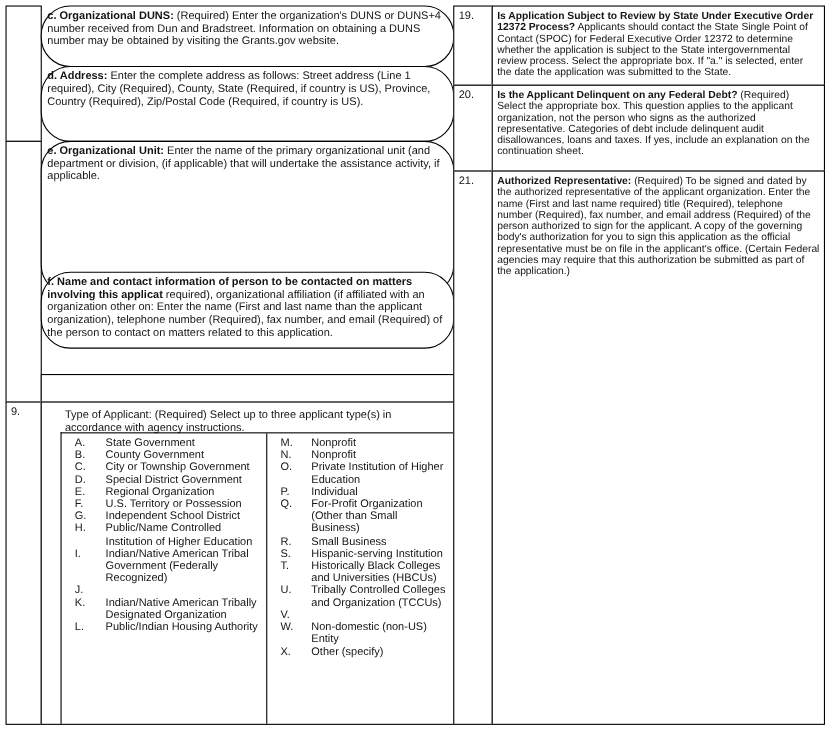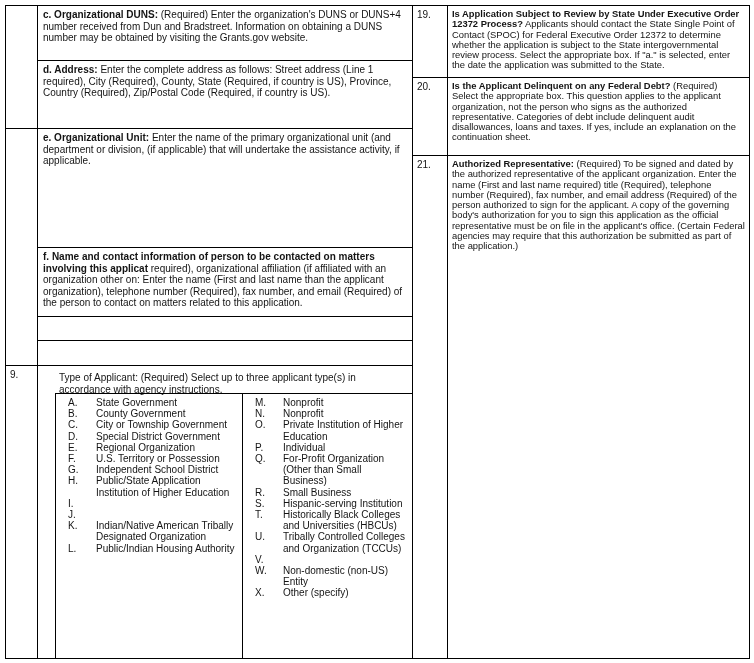--- a/index.html
+++ b/index.html
@@ -1,21 +1,21 @@
 <!DOCTYPE html>
 <html><head>
 <meta charset="utf-8">
 <style>
   * { margin:0; padding:0; box-sizing:border-box; }
   html,body { width:754px; height:663px; background:#ffffff; }
   body { font-family:"Liberation Sans", sans-serif; color:#141414; }
   .page { position:relative; width:754px; height:663px; background:#ffffff; overflow:hidden; }
   .tbl { position:absolute; left:5px; top:5px; width:745px; height:654px; }
   .cell { position:absolute; border:1px solid #000; background:#fff; }
-  .txt { font-size:10px; line-height:11.6px; padding:3px 5px 3px 5px; }
+  .txt { font-size:10px; line-height:11.6px; padding:3px 5px 3px 5px;border-radius:27px; }
   .txt b { font-weight:bold; }
   .rtxt { font-size:9.4px; line-height:10.3px; padding:3px 4px; }
   .rtxt b { font-weight:bold;text-align:right; }
   .numc { font-size:10px; line-height:12px; padding:3px 0 0 4px; }
   
   .nine-intro { font-size:10px; line-height:11.6px; margin:6px 5px 0 21px; max-width:350px; }
   .subtbl { position:absolute; left:17px; top:27px; right:0; bottom:0;
             border-top:1px solid #000; border-left:1px solid #000; display:flex; }
   .tcol { padding:3px 4px 0 12px; font-size:10px; line-height:11.2px; }
   .tcol-left  { width:187px; border-right:1px solid #000; }
@@ -77,24 +77,25 @@
             <div class="ti">
             <span class="tl">F.</span>
             <span class="tt">U.S. Territory or Possession</span>
           </div>
             <div class="ti">
             <span class="tl">G.</span>
             <span class="tt">Independent School District</span>
           </div>
             <div class="ti">
             <span class="tl">H.</span>
-            <span class="tt">Public/State Application Institution of Higher Education</span>
+            <span class="tt">Public/Name Controlled Institution of Higher Education</span>
           </div>
             <div class="ti">
             <span class="tl">I.</span>
+            <span class="tt">Indian/Native American Tribal Government (Federally Recognized)</span>
           </div>
             <div class="ti">
             <span class="tl">J.</span>
           </div>
             <div class="ti">
             <span class="tl">K.</span>
             <span class="tt">Indian/Native American Tribally Designated Organization</span>
           </div>
             <div class="ti">
             <span class="tl">L.</span>

